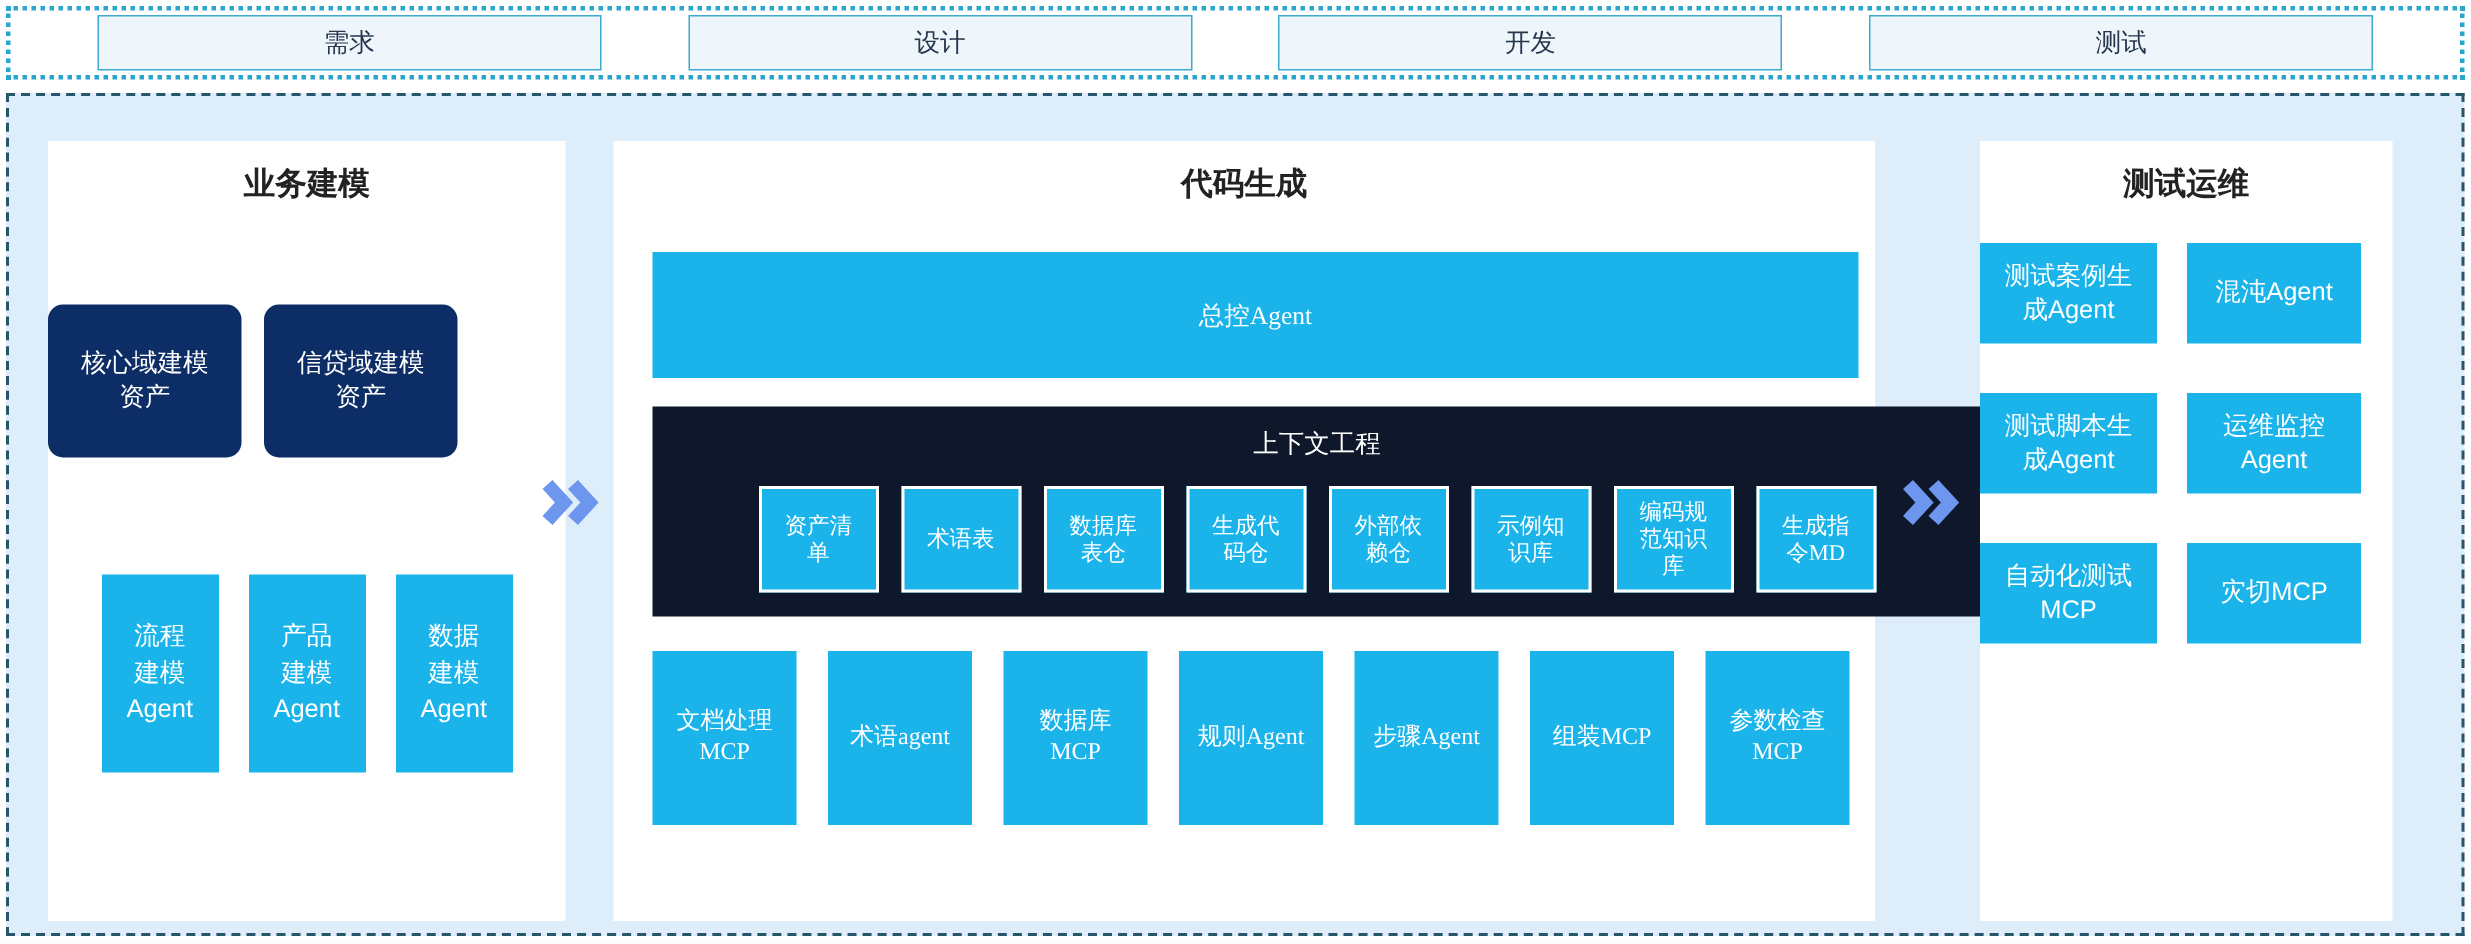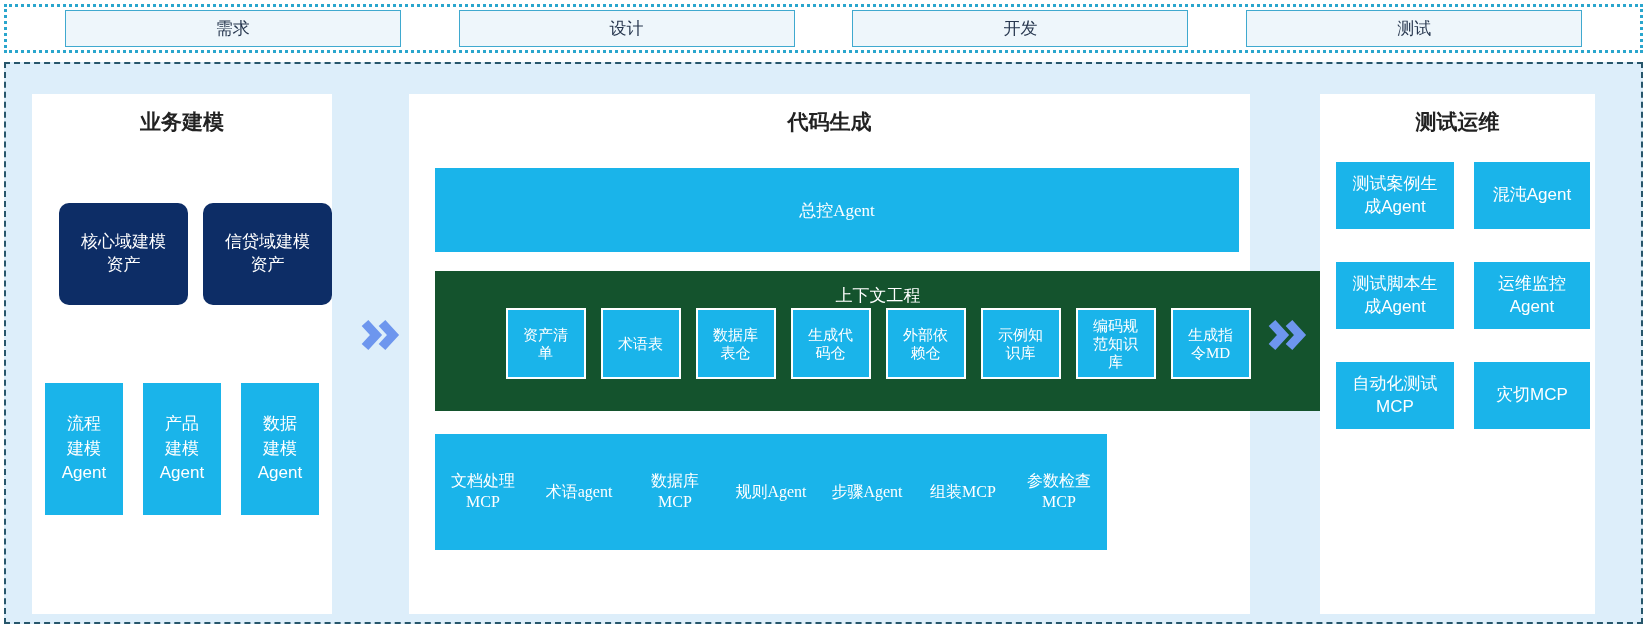--- a/index.html
+++ b/index.html
@@ -12,54 +12,54 @@
              display:flex;align-items:center;justify-content:space-evenly;}
   .phase-box{width:336px;height:37px;box-sizing:border-box;background:#eef6fb;
              border:1px solid #3fa9cf;display:flex;align-items:center;justify-content:center;
              font-size:17px;color:#26364e;}
 
   
   .main{position:absolute;left:4px;top:62px;width:1639px;height:562px;
         box-sizing:border-box;background:#ddeefa;border:2px dashed #27566b;}
 
   .panel{position:absolute;top:30px;height:520px;background:#fff;}
-  .panel-left{left:26px;width:300px;}
+  .panel-left{left:26px;width:345px;}
   .panel-mid{left:403px;width:841px;font-family:Liberation Serif, serif;}
   .panel-right{left:1314px;width:275px;}
 
   .panel-title{margin:0;padding-top:14px;text-align:center;
                font-size:21px;font-weight:bold;color:#222;}
 
   .cyanbox{background:#1ab4ea;color:#fff;display:flex;align-items:center;
            justify-content:center;text-align:center;white-space:pre-line;}
   .navybox{background:#0d2d66;color:#fff;border-radius:10px;display:flex;
            align-items:center;justify-content:center;text-align:center;white-space:pre-line;}
 
   
   .assets-row{position:absolute;top:109px;left:0;right:0;display:flex;
-              justify-content:flex-end;gap:15px;}
+              justify-content:flex-start;gap:15px;}
   .asset-box{width:129px;height:102px;font-size:17px;line-height:1.35;}
   .agents-row{position:absolute;top:289px;left:0;right:0;display:flex;
               justify-content:center;gap:20px;}
   .agent-box{width:78px;height:132px;font-size:17px;line-height:1.45;}
 
   
   .master-bar{position:absolute;top:74px;left:26px;width:804px;height:84px;
               font-size:17px;}
   .context-section{position:absolute;top:177px;left:26px;width:886px;height:140px;
-                   box-sizing:border-box;background:#14532d;padding-top:13px;}
+                   box-sizing:border-box;background:#0f172a;padding-top:13px;}
   .context-title{text-align:center;color:#fff;font-size:17px;height:24px;}
-  .context-items{display:flex;justify-content:center;gap:15px;margin-top:0;}
+  .context-items{display:flex;justify-content:center;gap:15px;margin-top:16px;}
   .context-item{box-sizing:border-box;width:80px;height:71px;border:2px solid #fff;
                 font-size:15px;line-height:1.2;}
-  .mcp-row{position:absolute;top:340px;left:26px;width:798px;display:flex;}
+  .mcp-row{position:absolute;top:340px;left:26px;width:798px;display:flex;gap:21px;}
   .mcp-box{width:96px;height:116px;font-size:16px;line-height:1.3;}
 
   
-  .testops-grid{position:absolute;top:68px;left:16px;display:grid;
+  .testops-grid{position:absolute;top:68px;left:0;display:grid;
                 grid-template-columns:118px 116px;column-gap:20px;row-gap:33px;}
   .testops-box{height:67px;font-size:17px;line-height:1.3;}
   .platform-box{position:absolute;top:386px;left:34px;width:218px;height:99px;
                 font-size:19px;}
 
   
   .flow-arrow{position:absolute;width:40px;height:34px;}
   .flow-arrow-1{left:355px;top:254px;}
   .flow-arrow-2{left:1262px;top:254px;}
 </style>

